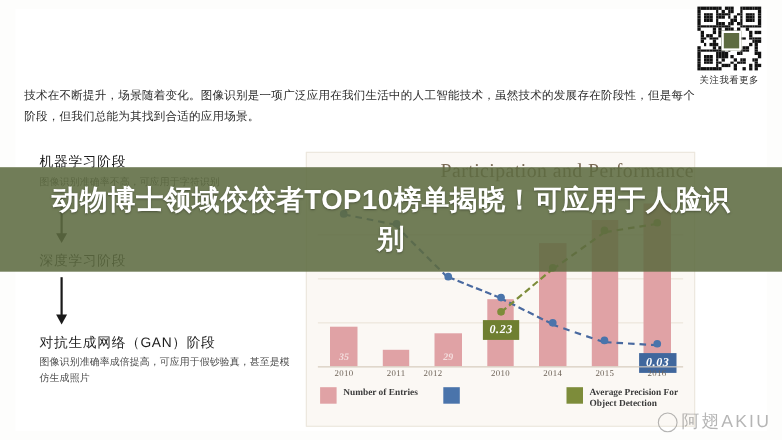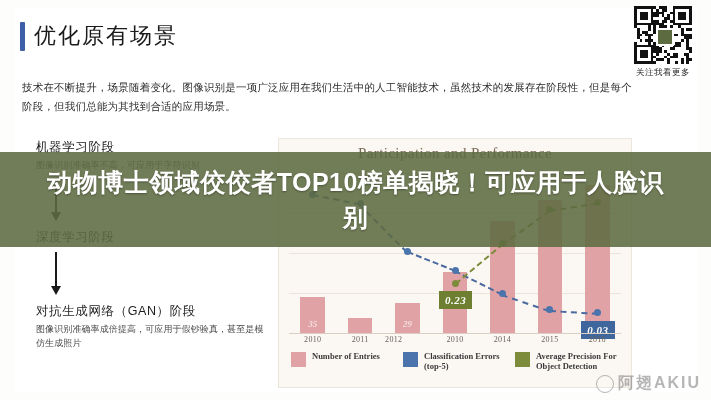--- a/index.html
+++ b/index.html
@@ -31,23 +31,23 @@
   .stage-p{font-size:9px;color:#4a4a4a;line-height:14px;margin-top:2px;letter-spacing:.1px;}
   .arrow{position:relative;width:12px;height:44px;margin:6px 0 6px 14px;}
   .arrow .shaft{position:absolute;left:5px;top:0;width:2px;height:36px;background:#1a1a1a;}
   .arrow .head{position:absolute;left:1px;top:34px;width:0;height:0;
                border-left:5px solid transparent;border-right:5px solid transparent;
                border-top:9px solid #1a1a1a;}
 
   
   .chart-panel{position:absolute;left:278px;top:138px;width:352px;height:248px;
                background:#fbf8f4;border:1px solid #ece6dd;overflow:hidden;}
-  .chart-title{position:absolute;left:0;top:6px;width:352px;text-align:center;
+  .chart-title{position:absolute;left:0;top:6px;width:352px;text-align:right;
                font-family:"Liberation Serif","DejaVu Serif",serif;
-               font-size:15px;color:#7a6a55;letter-spacing:.4px;white-space:nowrap;}
+               font-size:18px;color:#7a6a55;letter-spacing:.4px;white-space:nowrap;}
   .plot{position:absolute;left:10px;top:34px;width:332px;height:160px;}
   .gridline{position:absolute;left:0;width:332px;height:1px;background:#ece4d9;}
   .bar{position:absolute;bottom:0;background:#e9c3c4;}
   .bar-lbl{position:absolute;bottom:4px;width:100%;text-align:center;
            font-family:"Liberation Serif","DejaVu Serif",serif;
            font-size:9px;color:#f3dcdc;font-weight:bold;font-style:italic;}
   .xaxis{position:absolute;left:10px;top:196px;width:332px;height:14px;}
   .xtick{position:absolute;top:0;text-align:center;
          font-family:"Liberation Serif","DejaVu Serif",serif;
          font-size:8px;color:#6d6257;letter-spacing:.3px;}
@@ -91,35 +91,31 @@
                    text-shadow:0 1px 2px rgba(0,0,0,.35);}
 
   
   .qr-wrap{position:absolute;right:8px;top:6px;width:80px;text-align:center;}
   .qr{width:58px;height:58px;margin:0 auto;position:relative;background:#ffffff;}
   .qr-cap{font-size:8.5px;color:#2a2a2a;margin-top:3px;letter-spacing:.5px;}
 
   
   .wm{position:absolute;right:10px;bottom:6px;font-size:16px;color:rgba(90,90,90,.45);
       letter-spacing:2px;font-family:"Liberation Sans","DejaVu Sans",sans-serif;
-      display:flex;align-items:center;gap:4px;font-weight:bold;}
+      display:flex;align-items:center;gap:4px;}
   .wm-circle{width:16px;height:16px;border:1.6px solid rgba(90,90,90,.45);border-radius:50%;}
 </style>
 </head>
 <body>
 
 <div id="stage">
 
   <div class="slide">
     <div class="slide-inner"></div>
 
-    <div class="hd">
-      <div class="hd-bar"></div>
-      <div class="hd-txt">优化原有场景</div>
-    </div>
 
     <div class="para">技术在不断提升，场景随着变化。图像识别是一项广泛应用在我们生活中的人工智能技术，虽然技术的发展存在阶段性，但是每个阶段，但我们总能为其找到合适的应用场景。</div>
 
     <div class="flow">
 
       <div class="stage-block">
         <div class="stage-h">机器学习阶段</div>
         <div class="stage-p">图像识别准确率不高，可应用于字符识别</div>
       </div>
 
@@ -195,21 +191,20 @@
           <div class="xtick" style="left: 237.143px; width: 47.4286px;">2015</div>
           <div class="xtick" style="left: 284.571px; width: 47.4286px;">2016</div>
         </div>
       <div class="legend" id="legend">
           <div class="lg">
             <div class="sw pink"></div>
             <div class="lg-txt">Number of Entries</div>
           </div>
           <div class="lg">
             <div class="sw blue"></div>
-            <div class="lg-txt">Classification Errors (top-5)</div>
           </div>
           <div class="lg">
             <div class="sw green"></div>
             <div class="lg-txt">Average Precision For Object Detection</div>
           </div>
         </div>
     </div>
 
     <div class="band"></div>
     <div class="band-title">

